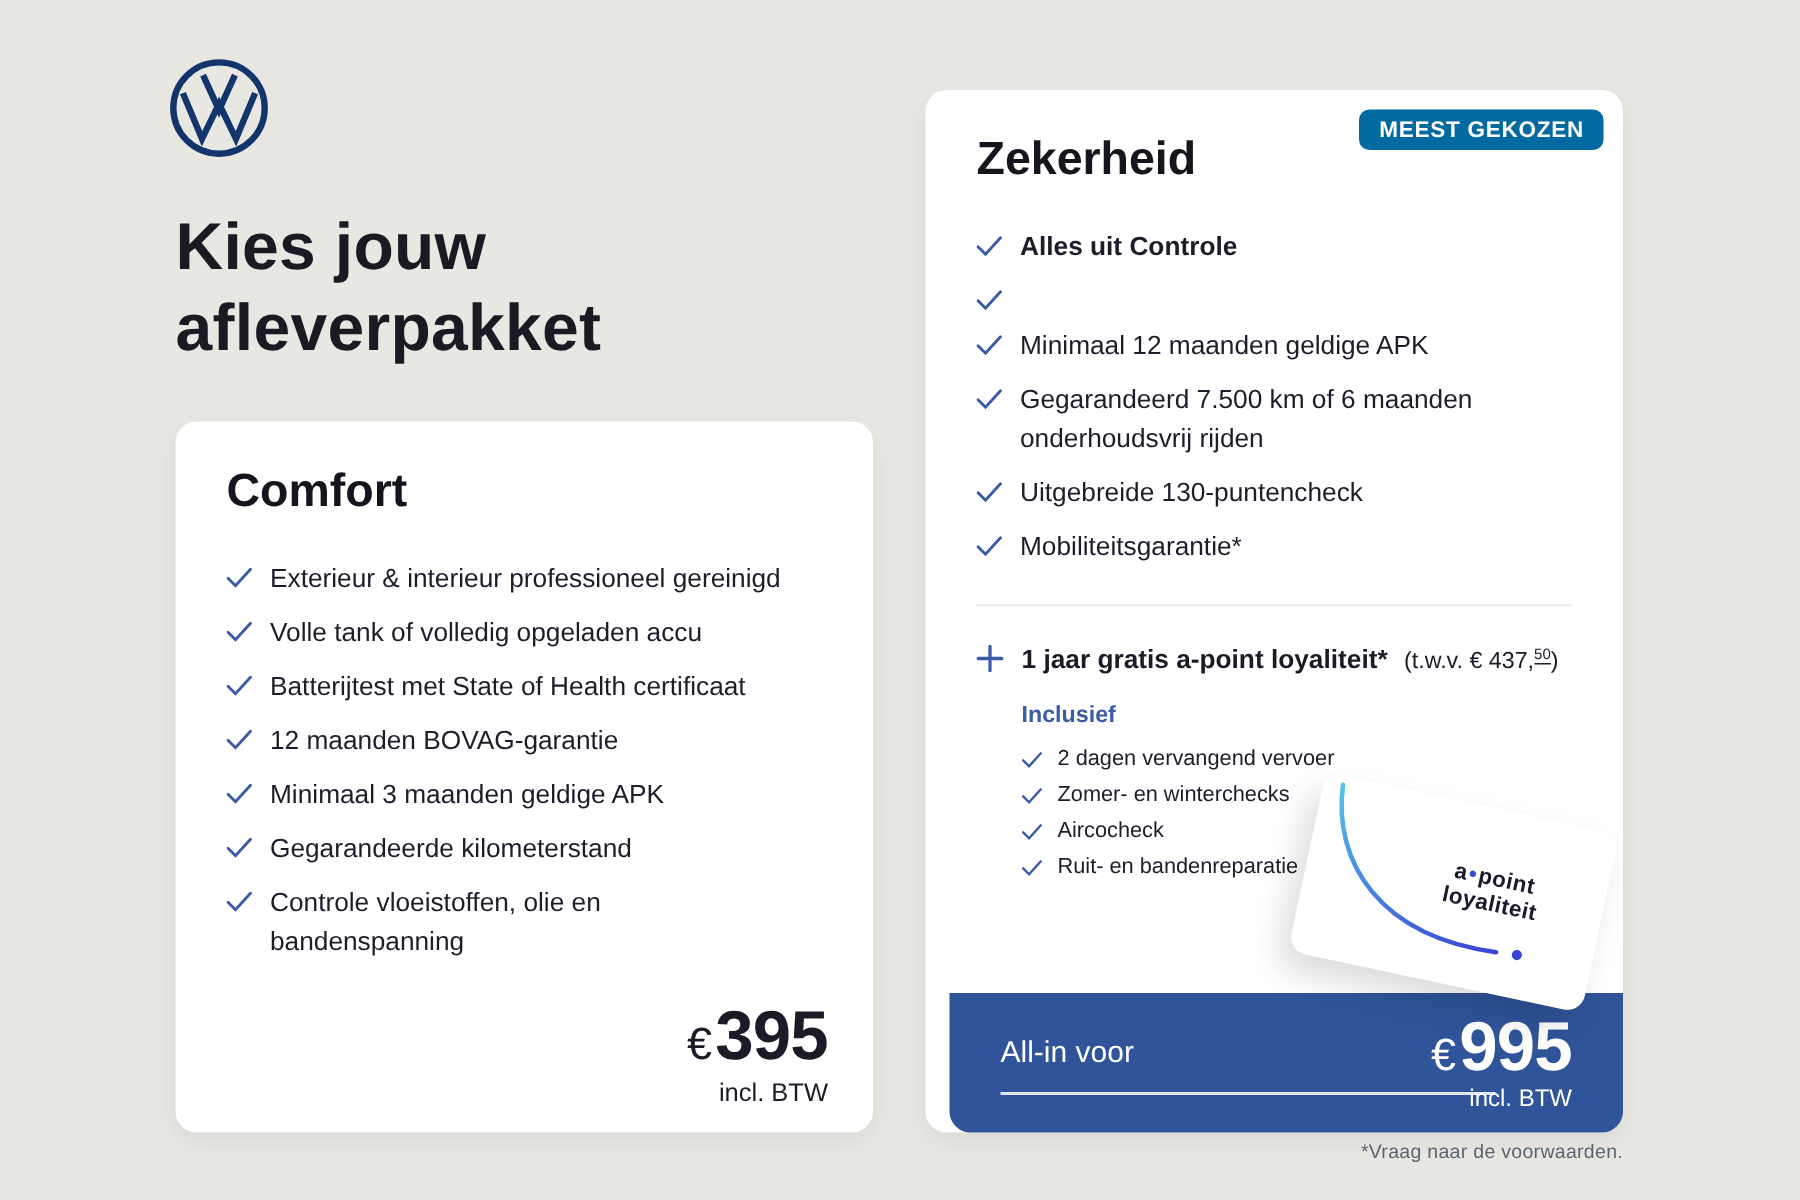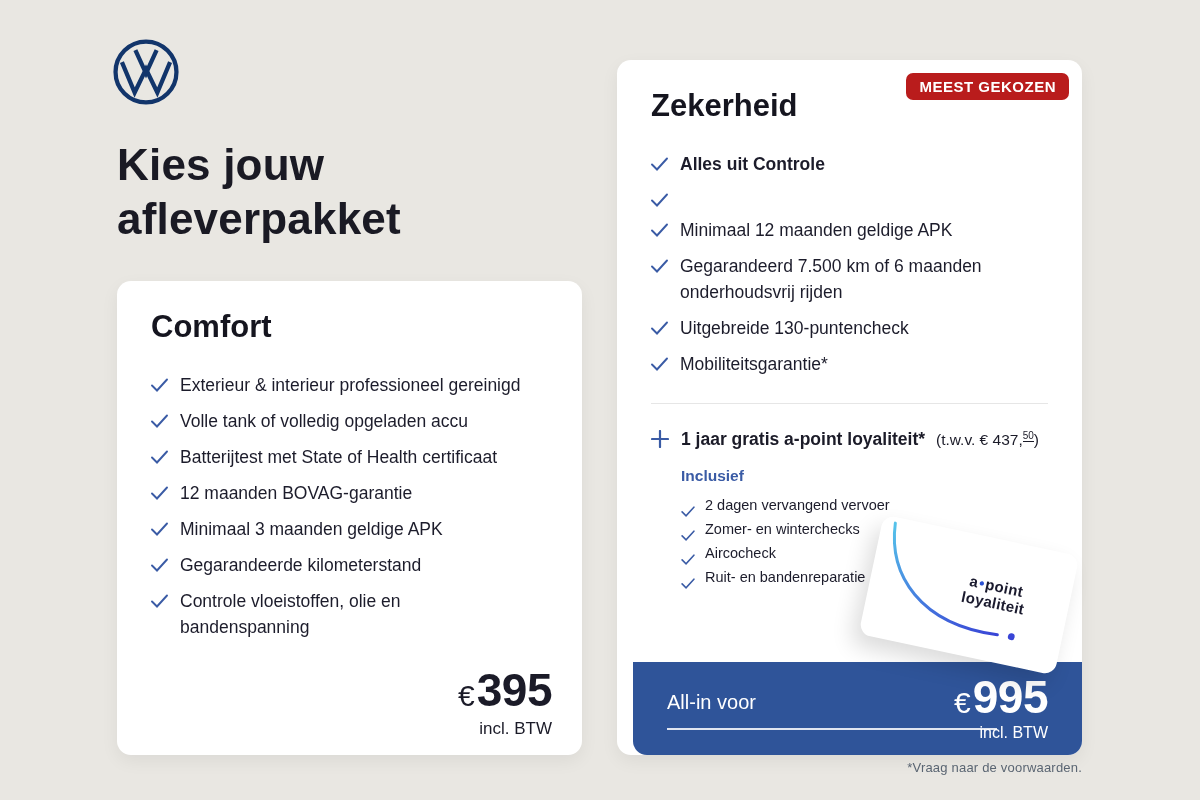--- a/index.html
+++ b/index.html
@@ -26,21 +26,21 @@
     position: absolute; background: #fff; border-radius: 14px;
     box-shadow: 0 6px 18px rgba(0,0,0,0.06);
   }
   .card-comfort { left: 117px; top: 281px; width: 465px; height: 474px; padding: 28px 34px; }
   .card-zekerheid { left: 617px; top: 60px;  width: 465px; height: 695px; padding: 28px 34px; }
 
   .card-title { font-size: 31px; line-height: 36px; font-weight: 700; color: #15151F; }
 
   .badge {
     position: absolute; top: 13px; right: 13px;
-    background: #b91c1c; color: #fff;
+    background: #0369a1; color: #fff;
     font-size: 15px; font-weight: 700; letter-spacing: 0.5px;
     padding: 5px 13px; border-radius: 7px;
   }
 
   ul.features { list-style: none; margin-top: 27px; }
   ul.features li {
     display: flex; align-items: flex-start; gap: 12px;
     margin-bottom: 10px; font-size: 17.5px; line-height: 26px; color: #1C1C2B;
   }
   ul.features li .check-icon { flex: 0 0 auto; margin-top: 6px; }
@@ -60,21 +60,21 @@
     display: flex; align-items: flex-start; gap: 12px; margin-top: 22px;
     font-size: 17.5px; line-height: 26px;
   }
   .loyalty-head .plus-icon { flex: 0 0 auto; margin-top: 4px; }
   .loyalty-title { font-weight: 700; }
   .loyalty-value { font-size: 15.5px; font-weight: 400; margin-left: 6px; }
   .loyalty-value sup { font-size: 10px; border-bottom: 1px solid #1B1B28; line-height: 1; }
   .inclusief { margin: 14px 0 0 30px; font-size: 15.5px; font-weight: 700; color: #3A5BA5; }
   ul.sub-features { list-style: none; margin: 8px 0 0 30px; }
   ul.sub-features li {
-    display: flex; align-items: flex-end; gap: 10px;
+    display: flex; align-items: flex-start; gap: 10px;
     font-size: 14.5px; line-height: 24px; color: #1C1C2B;
   }
   ul.sub-features li .check-icon { margin-top: 7px; }
 
   
   .loyalty-card {
     position: absolute; left: 252px; top: 474px; width: 200px; height: 122px;
     background: #fff; border-radius: 12px; transform: rotate(12deg);
     box-shadow: -6px 12px 22px rgba(0,0,0,0.14); z-index: 3;
   }

